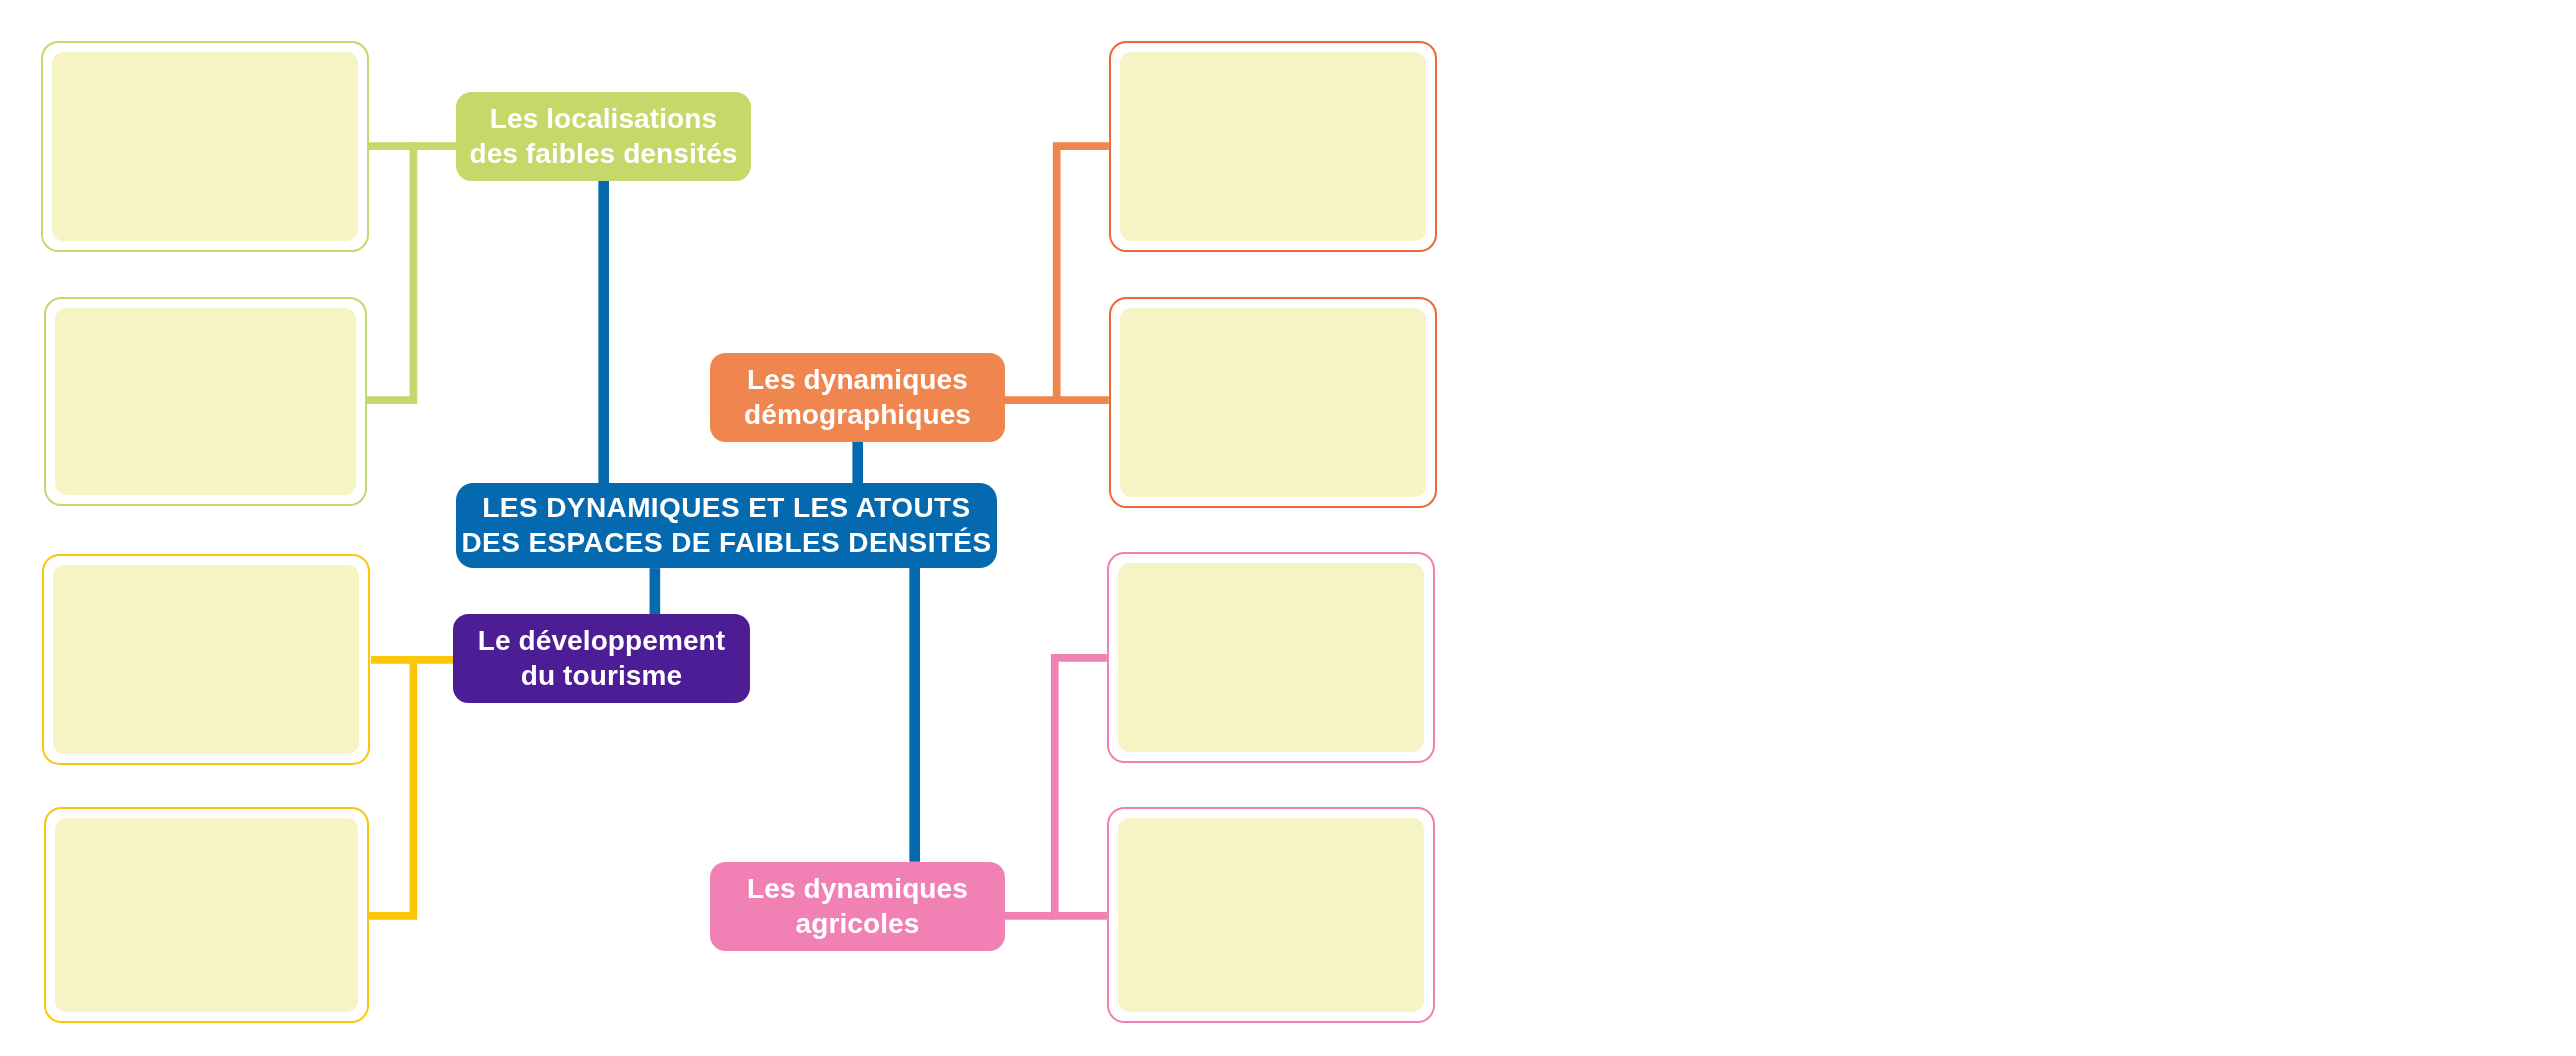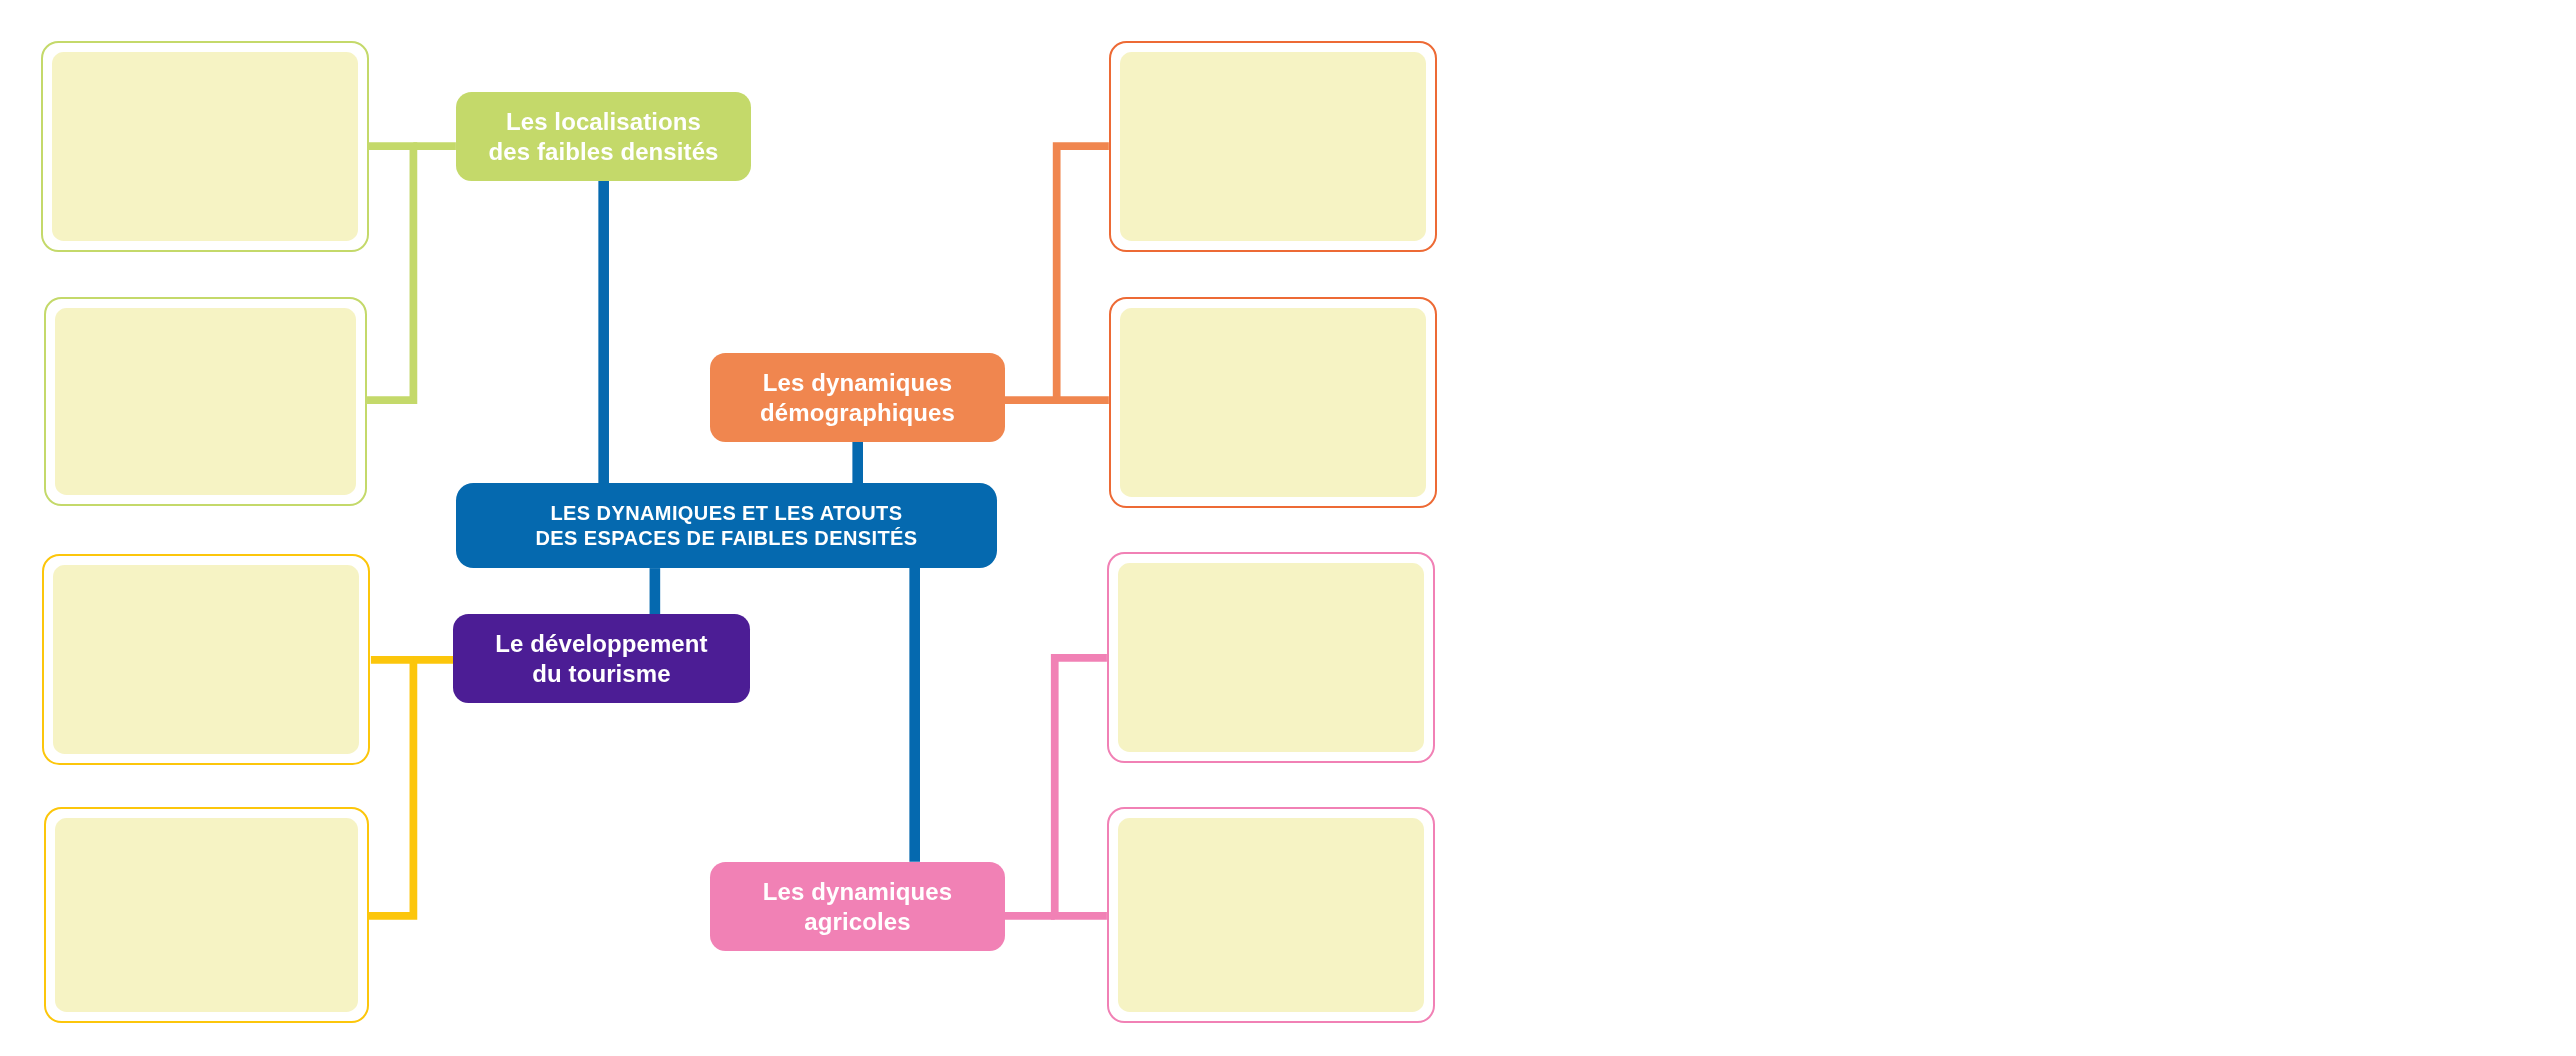--- a/index.html
+++ b/index.html
@@ -34,24 +34,24 @@
     text-align: center;
     color: #ffffff;
     font-weight: bold;
     line-height: 1.22;
     border-radius: 15.5px;
     z-index: 3;
     white-space: pre-line;
     letter-spacing: 0.1px;
   }
   .node-branch {
-    font-size: 24px;
+    font-size: 28px;
   }
   .node-center {
-    font-size: 20px;
+    font-size: 28px;
     letter-spacing: 0.4px;
     border-radius: 17.4px;
   }
   .textbox {
     position: absolute;
     box-sizing: border-box;
     border-style: solid;
     border-width: 2.9px;
     border-radius: 17.4px;
     background: #ffffff;

